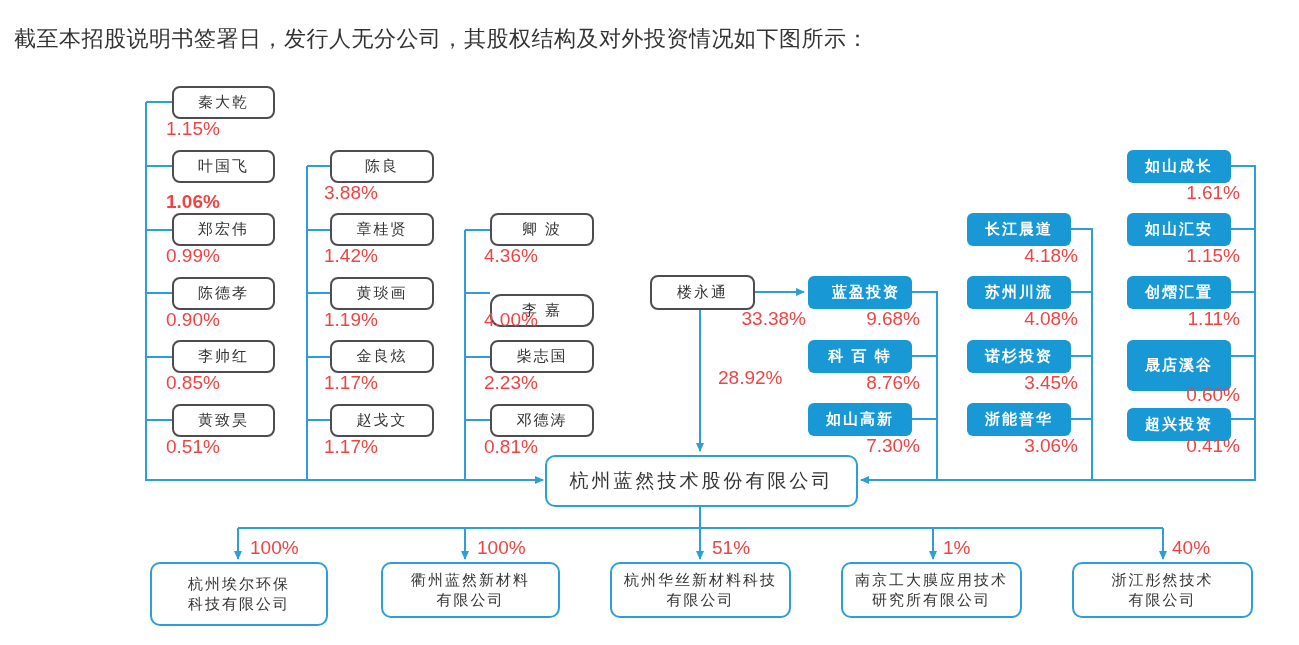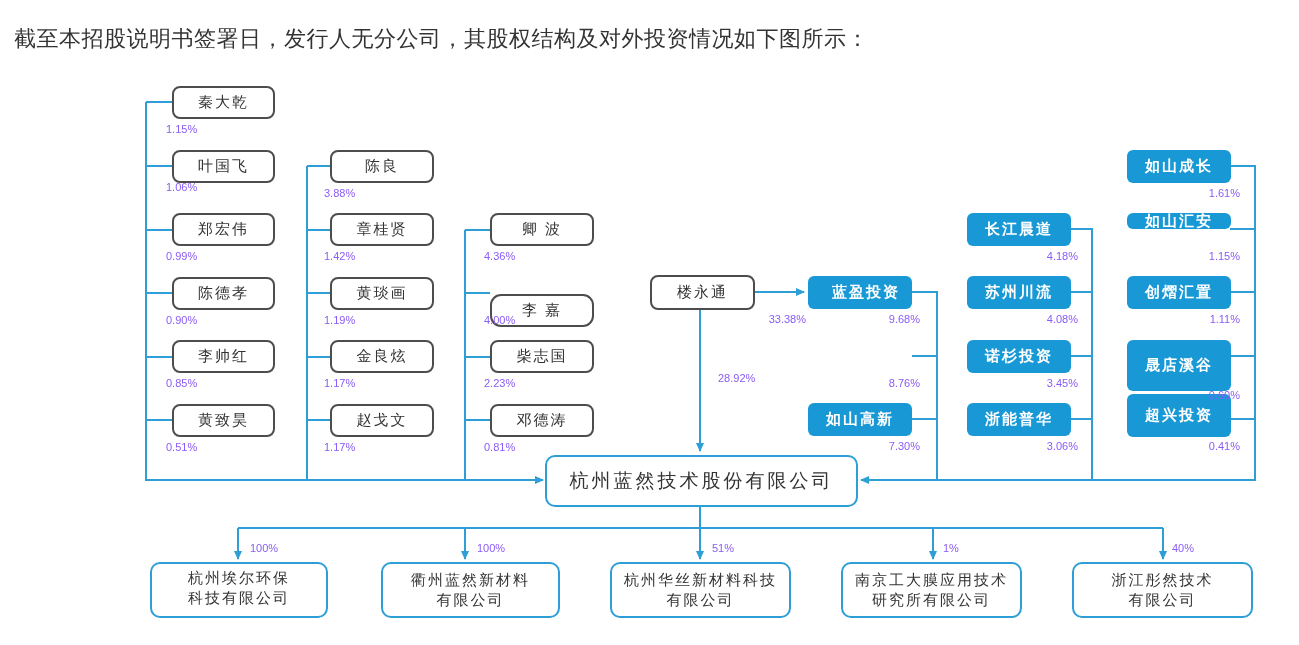--- a/index.html
+++ b/index.html
@@ -25,21 +25,21 @@
     background:#ffffff;border:2px solid #4d4d4d;border-radius:8px;color:#333;
   }
   .node.blue{
     background:#1898d5;border:none;border-radius:6px;color:#ffffff;font-weight:600;
   }
   .node.white-blue{
     background:#ffffff;border:2px solid #2d9fd6;border-radius:10px;color:#333;
   }
   .node.company{font-size:19px;letter-spacing:3px;}
   .pct{
-    position:absolute;font-size:11px;color:#8b5cf6;
+    position:absolute;font-size:19px;color:#ef4444;
     line-height:16px;white-space:nowrap;
   }
 </style>
 </head>
 <body>
 
 <div class="page">
   <p class="intro">截至本招股说明书签署日，发行人无分公司，其股权结构及对外投资情况如下图所示：</p>
 
   <div class="diagram" id="diagram">
@@ -99,43 +99,44 @@
       <div class="node white-gray" style="left: 330px; top: 213px; width: 104px; height: 33px;">章桂贤</div>
       <div class="node white-gray" style="left: 330px; top: 277px; width: 104px; height: 33px;">黄琰画</div>
       <div class="node white-gray" style="left: 330px; top: 340px; width: 104px; height: 33px;">金良炫</div>
       <div class="node white-gray" style="left: 330px; top: 404px; width: 104px; height: 33px;">赵戈文</div>
       <div class="node white-gray" style="left: 490px; top: 213px; width: 104px; height: 33px;">卿  波</div>
       <div class="node white-gray" style="left: 490px; top: 294px; width: 104px; height: 33px; border-radius: 11px;">李  嘉</div>
       <div class="node white-gray" style="left: 490px; top: 340px; width: 104px; height: 33px;">柴志国</div>
       <div class="node white-gray" style="left: 490px; top: 404px; width: 104px; height: 33px;">邓德涛</div>
       <div class="node white-gray" style="left: 650px; top: 275px; width: 105px; height: 35px;">楼永通</div>
       <div class="node blue" style="left: 808px; top: 276px; width: 104px; height: 33px; padding-left: 12px;">蓝盈投资</div>
+      <div class="node blue" style="left: 808px; top: 340px; width: 104px; height: 33px;">科 百 特</div>
       <div class="node blue" style="left: 808px; top: 403px; width: 104px; height: 33px;">如山高新</div>
       <div class="node blue" style="left: 967px; top: 213px; width: 104px; height: 33px;">长江晨道</div>
       <div class="node blue" style="left: 967px; top: 276px; width: 104px; height: 33px;">苏州川流</div>
       <div class="node blue" style="left: 967px; top: 340px; width: 104px; height: 33px;">诺杉投资</div>
       <div class="node blue" style="left: 967px; top: 403px; width: 104px; height: 33px;">浙能普华</div>
       <div class="node blue" style="left: 1127px; top: 150px; width: 104px; height: 33px;">如山成长</div>
-      <div class="node blue" style="left: 1127px; top: 213px; width: 104px; height: 16px;">如山汇安</div>
+      <div class="node blue" style="left: 1127px; top: 213px; width: 104px; height: 33px;">如山汇安</div>
       <div class="node blue" style="left: 1127px; top: 276px; width: 104px; height: 33px;">创熠汇置</div>
       <div class="node blue" style="left: 1127px; top: 340px; width: 104px; height: 51px; text-align: center;">晟店溪谷</div>
-      <div class="node blue" style="left: 1127px; top: 394px; width: 104px; height: 43px;">超兴投资</div>
+      <div class="node blue" style="left: 1127px; top: 408px; width: 104px; height: 33px;">超兴投资</div>
       <div class="node white-blue company" style="left: 545px; top: 455px; width: 313px; height: 52px;">杭州蓝然技术股份有限公司</div>
-      <div class="node white-blue sub" style="left: 150px; top: 562px; width: 178px; height: 56px; font-family: Liberation Mono, monospace;">杭州埃尔环保
+      <div class="node white-blue sub" style="left: 150px; top: 562px; width: 178px; height: 64px;">杭州埃尔环保
 科技有限公司</div>
       <div class="node white-blue sub" style="left: 381px; top: 562px; width: 179px; height: 56px;">衢州蓝然新材料
 有限公司</div>
       <div class="node white-blue sub" style="left: 610px; top: 562px; width: 181px; height: 56px;">杭州华丝新材料科技
 有限公司</div>
       <div class="node white-blue sub" style="left: 841px; top: 562px; width: 181px; height: 56px;">南京工大膜应用技术
 研究所有限公司</div>
       <div class="node white-blue sub" style="left: 1072px; top: 562px; width: 181px; height: 56px;">浙江彤然技术
 有限公司</div>
       <span class="pct" style="top: 121px; left: 166px;">1.15%</span>
-      <span class="pct" style="top: 179px; left: 166px;">1.06%</span>
+      <span class="pct" style="top: 194px; left: 166px; font-weight: bold;">1.06%</span>
       <span class="pct" style="top: 248px; left: 166px;">0.99%</span>
       <span class="pct" style="top: 312px; left: 166px;">0.90%</span>
       <span class="pct" style="top: 375px; left: 166px;">0.85%</span>
       <span class="pct" style="top: 439px; left: 166px;">0.51%</span>
       <span class="pct" style="top: 185px; left: 324px;">3.88%</span>
       <span class="pct" style="top: 248px; left: 324px;">1.42%</span>
       <span class="pct" style="top: 312px; left: 324px;">1.19%</span>
       <span class="pct" style="top: 375px; left: 324px;">1.17%</span>
       <span class="pct" style="top: 439px; left: 324px;">1.17%</span>
       <span class="pct" style="top: 248px; left: 484px;">4.36%</span>

